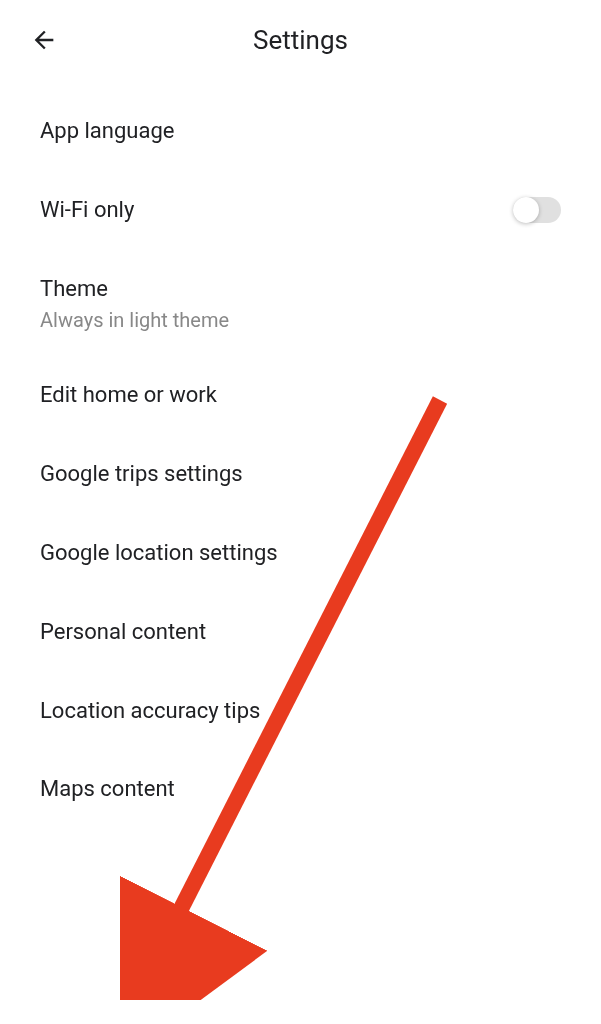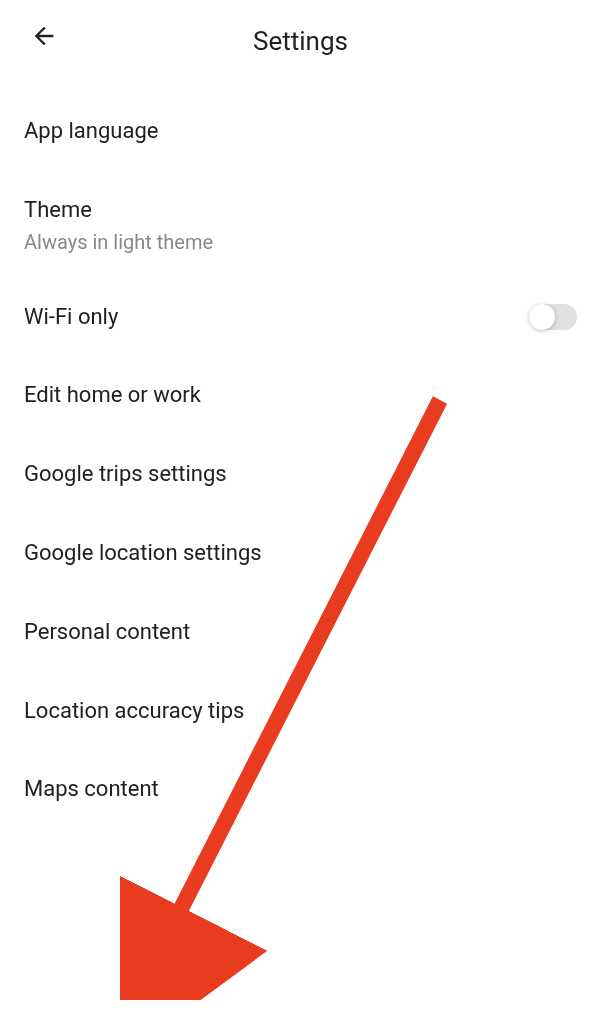--- a/index.html
+++ b/index.html
@@ -10,22 +10,22 @@
     body {
       font-family: Roboto, -apple-system, BlinkMacSystemFont, "Segoe UI", Arial, sans-serif;
       background: #ffffff;
       width: 601px;
       height: 1024px;
       overflow: hidden;
       position: relative;
     }
     .header {
       display: flex;
-      align-items: flex-end;
-      padding: 24px 24px;
+      align-items: center;
+      padding: 8px 24px;
       position: relative;
       height: 80px;
     }
     .back-button {
       width: 40px;
       height: 40px;
       display: flex;
       align-items: center;
       justify-content: center;
       cursor: pointer;
@@ -37,21 +37,21 @@
     }
     .header-title {
       position: absolute;
       left: 50%;
       transform: translateX(-50%);
       font-size: 26px;
       color: #202124;
       font-weight: 400;
     }
     .settings-list {
-      padding: 12px 0;
+      padding: 12px 16px;
     }
     .settings-item {
       padding: 24px 24px;
       display: flex;
       align-items: center;
       justify-content: space-between;
       cursor: pointer;
     }
     .settings-item-content {
       display: flex;
@@ -109,31 +109,31 @@
 
   <div class="settings-item">
     <div class="settings-item-content">
       <span class="settings-item-title">App language</span>
     </div>
   </div>
 
 
   <div class="settings-item">
     <div class="settings-item-content">
-      <span class="settings-item-title">Theme</span>
-      <span class="settings-item-subtitle">Always in light theme</span>
+      <span class="settings-item-title">Wi-Fi only</span>
+    </div>
+    <div class="toggle">
+      <div class="toggle-knob"></div>
     </div>
   </div>
 
   <div class="settings-item">
     <div class="settings-item-content">
-      <span class="settings-item-title">Wi-Fi only</span>
-    </div>
-    <div class="toggle">
-      <div class="toggle-knob"></div>
+      <span class="settings-item-title">Theme</span>
+      <span class="settings-item-subtitle">Always in light theme</span>
     </div>
   </div>
 
   <div class="settings-item">
     <div class="settings-item-content">
       <span class="settings-item-title">Edit home or work</span>
     </div>
   </div>
 
   <div class="settings-item">

